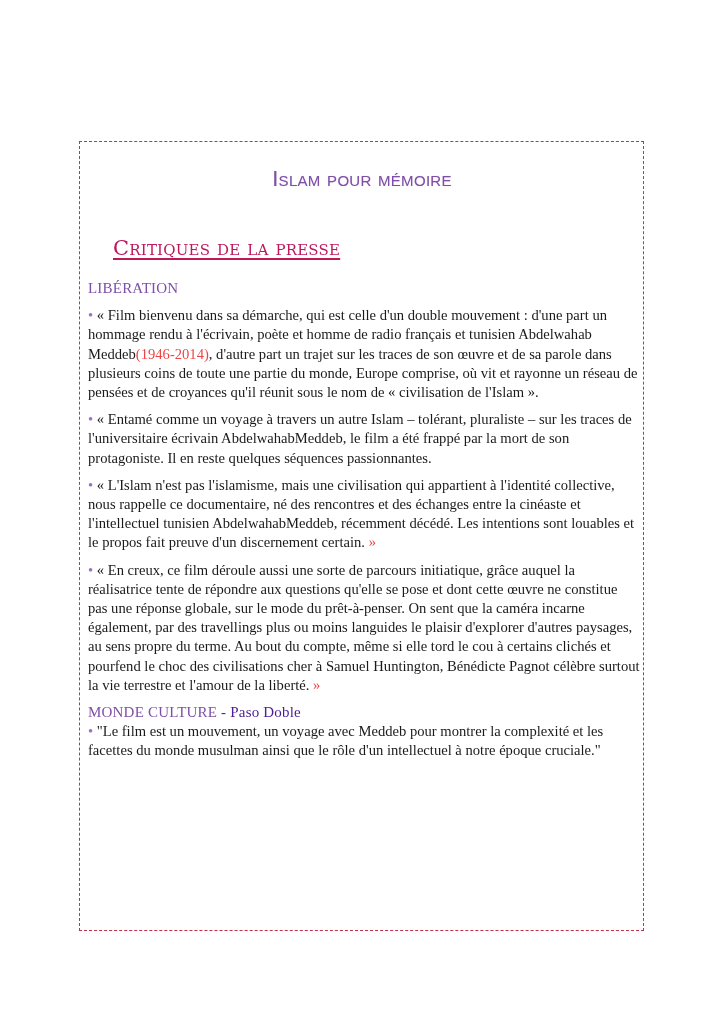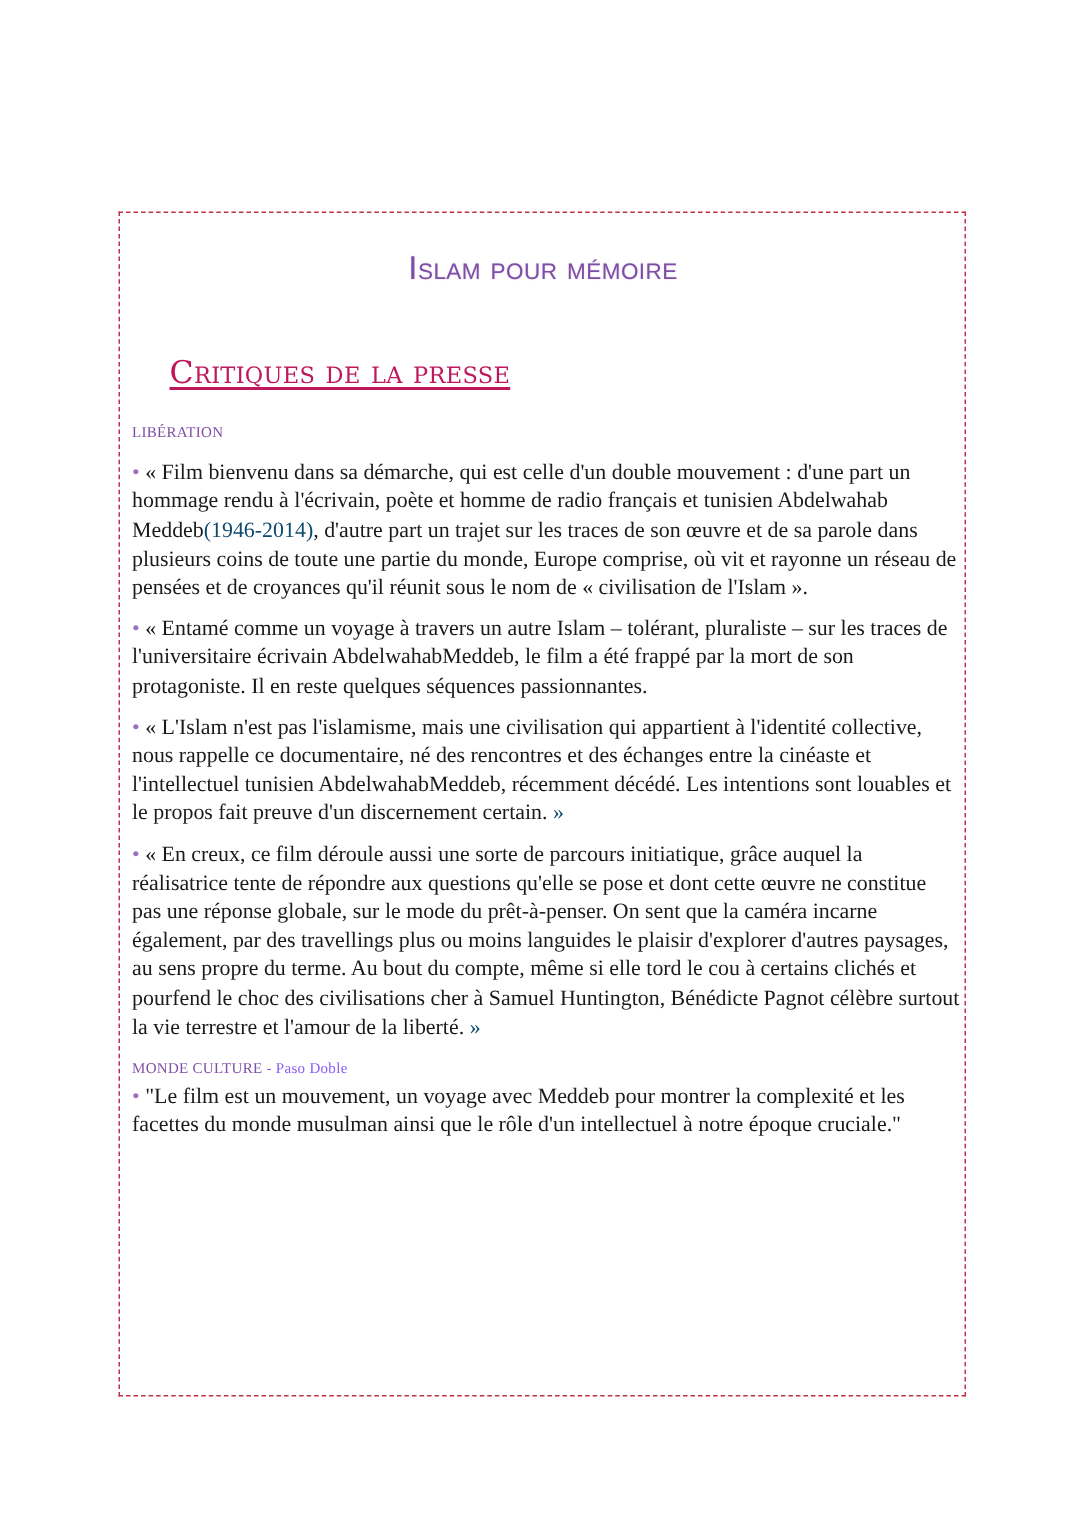--- a/index.html
+++ b/index.html
@@ -54,36 +54,36 @@
     .content {
       position: absolute;
       left: 88px;
       width: 552px;
       top: 279px;
       font-size: 14.6px;
       line-height: 19.2px;
     }
     .source {
       color: #7f4ea6;
-      font-size: 10px;
+      font-size: 15px;
       margin: 0 0 8px 0;
       letter-spacing: 0.2px;
     }
     .quote {
       margin: 0 0 8px 0;
       color: #1a1a1a;
     }
     .bullet {
       color: #9a6fc0;
     }
     .accent {
-      color: #0c4a6e;
+      color: #ef4444;
     }
     .sub {
-      color: #8b5cf6;
+      color: #4c1d95;
     }
     .src-fc { margin-bottom: 0; }
   </style>
 </head>
 <body>
 
 <div class="frame"></div>
 
 <div class="doc-title">Islam pour mémoire</div>
 

